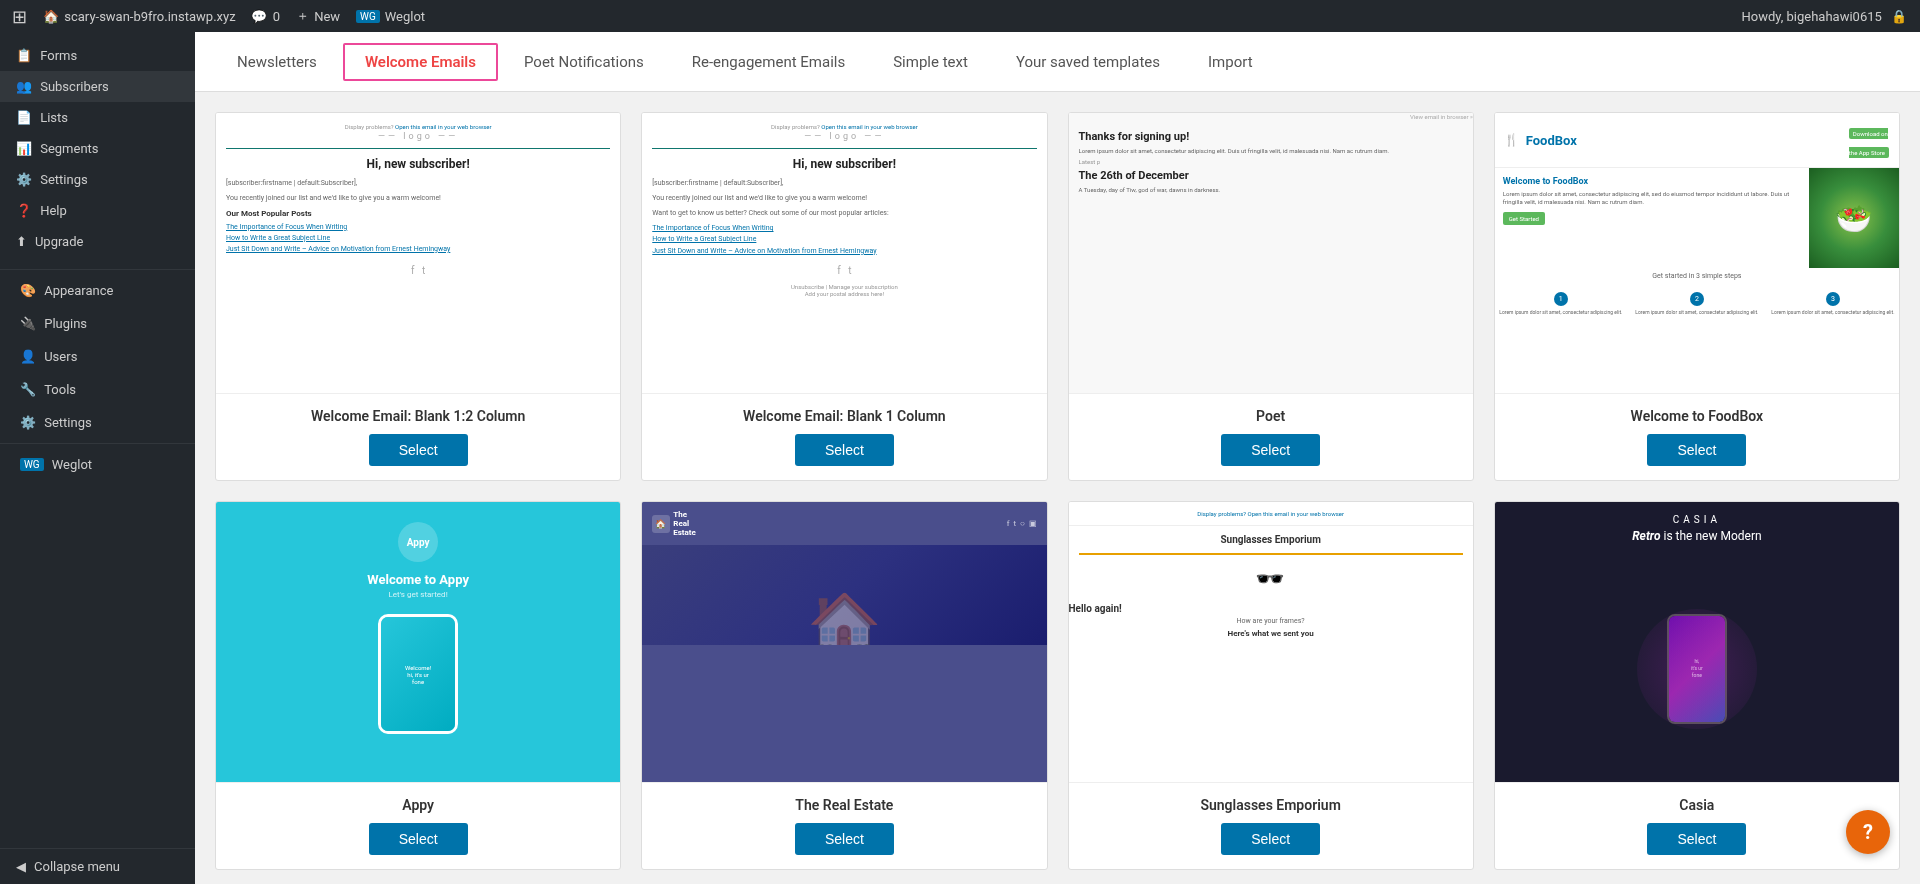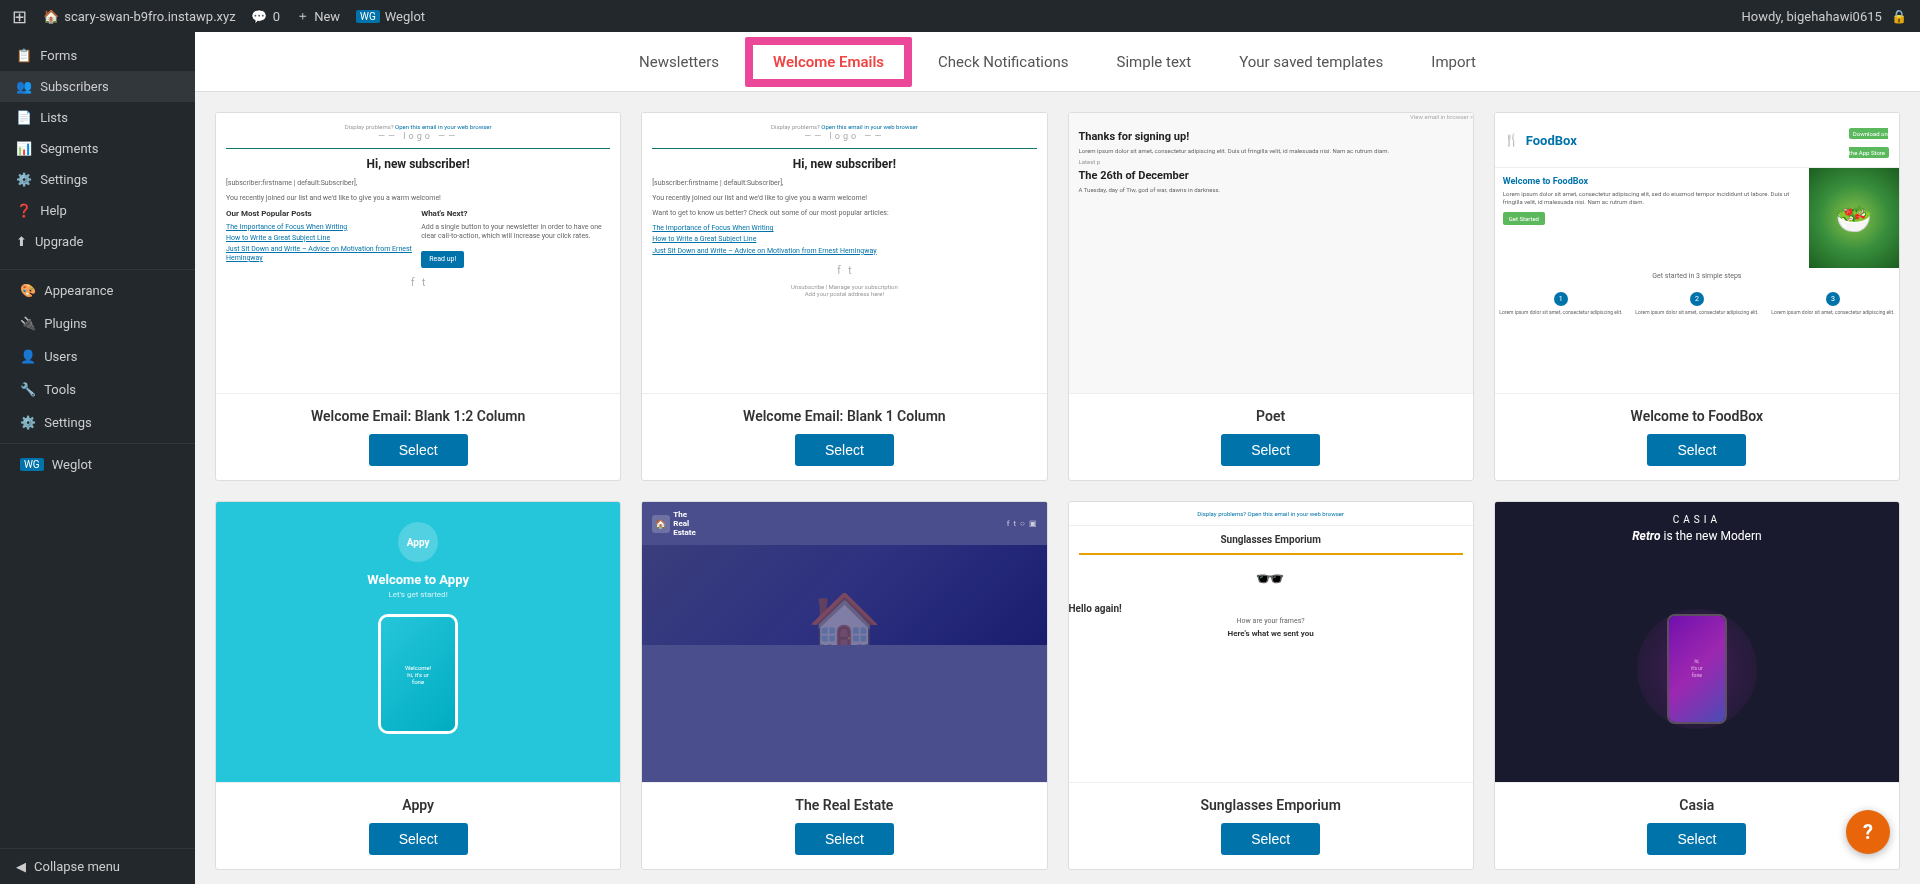--- a/index.html
+++ b/index.html
@@ -67,34 +67,33 @@
     
     #tab-nav {
       background: #fff;
       border-bottom: 1px solid #ddd;
       display: flex;
       align-items: center;
       padding: 0 20px;
       gap: 4px;
       height: 60px;
       flex-shrink: 0;
-      justify-content: center;
     }
     .tab-item {
       padding: 8px 20px;
       font-size: 15px;
       color: #555;
       cursor: pointer;
       white-space: nowrap;
       border: 2px solid transparent;
       border-radius: 2px;
     }
     .tab-item.active {
       color: #e44;
-      border: 8px solid #ec4899;
+      border: 2px solid #ec4899;
       font-weight: 600;
     }
 
     
     #template-grid {
       padding: 20px;
       display: grid;
       grid-template-columns: repeat(4, 1fr);
       gap: 20px;
     }
@@ -328,21 +327,22 @@
       <span>◀</span>
       <span>Collapse menu</span>
     </div>
   </div>
 
   <div id="content">
 
     <div id="tab-nav">
       <div class="tab-item">Newsletters</div>
       <div class="tab-item active">Welcome Emails</div>
-      <div class="tab-item">Check Notifications</div>
+      <div class="tab-item">Poet Notifications</div>
+      <div class="tab-item">Re-engagement Emails</div>
       <div class="tab-item">Simple text</div>
       <div class="tab-item">Your saved templates</div>
       <div class="tab-item">Import</div>
     </div>
 
     <div id="template-grid">
 
       <div class="template-card">
         <div class="template-preview">
           <div class="preview-inner">
@@ -350,25 +350,20 @@
             <div class="preview-logo">—— logo ——</div>
             <div class="preview-h1">Hi, new subscriber!</div>
             <div class="preview-body">[subscriber:firstname | default:Subscriber],</div>
             <div class="preview-body">You recently joined our list and we'd like to give you a warm welcome!</div>
             <div class="preview-columns" style="margin-top:6px;">
               <div class="preview-col">
                 <div class="preview-col-h">Our Most Popular Posts</div>
                 <a class="preview-link">The Importance of Focus When Writing</a>
                 <a class="preview-link">How to Write a Great Subject Line</a>
                 <a class="preview-link">Just Sit Down and Write – Advice on Motivation from Ernest Hemingway</a>
-              </div>
-              <div class="preview-col">
-                <div class="preview-col-h">What's Next?</div>
-                <div class="preview-body">Add a single button to your newsletter in order to have one clear call-to-action, which will increase your click rates.</div>
-                <div class="preview-btn">Read up!</div>
               </div>
             </div>
             <div style="text-align:center;margin-top:8px;font-size:10px;color:#aaa;">f &nbsp; t</div>
           </div>
         </div>
         <div class="template-footer">
           <span class="template-name">Welcome Email: Blank 1:2 Column</span>
           <button class="select-btn">Select</button>
         </div>
       </div>

